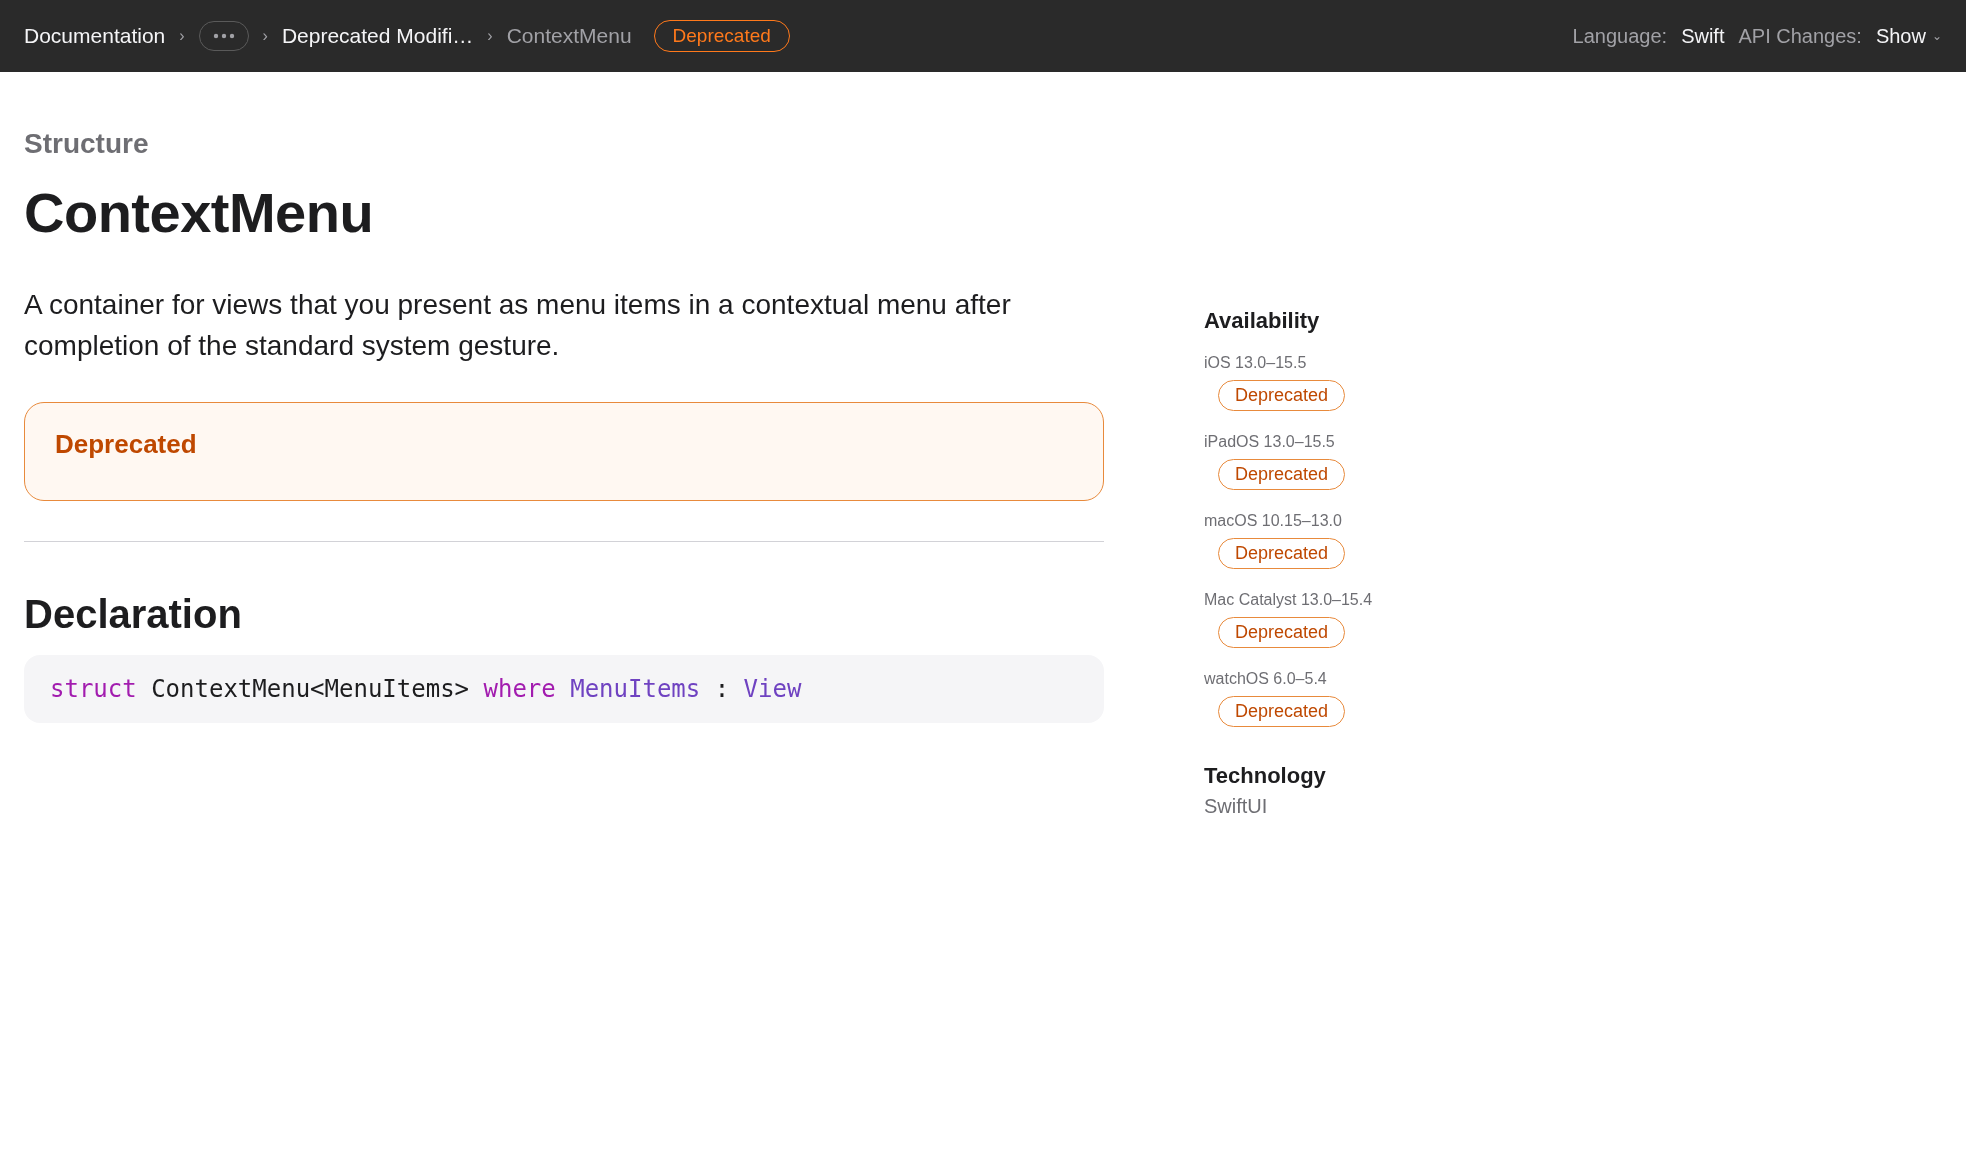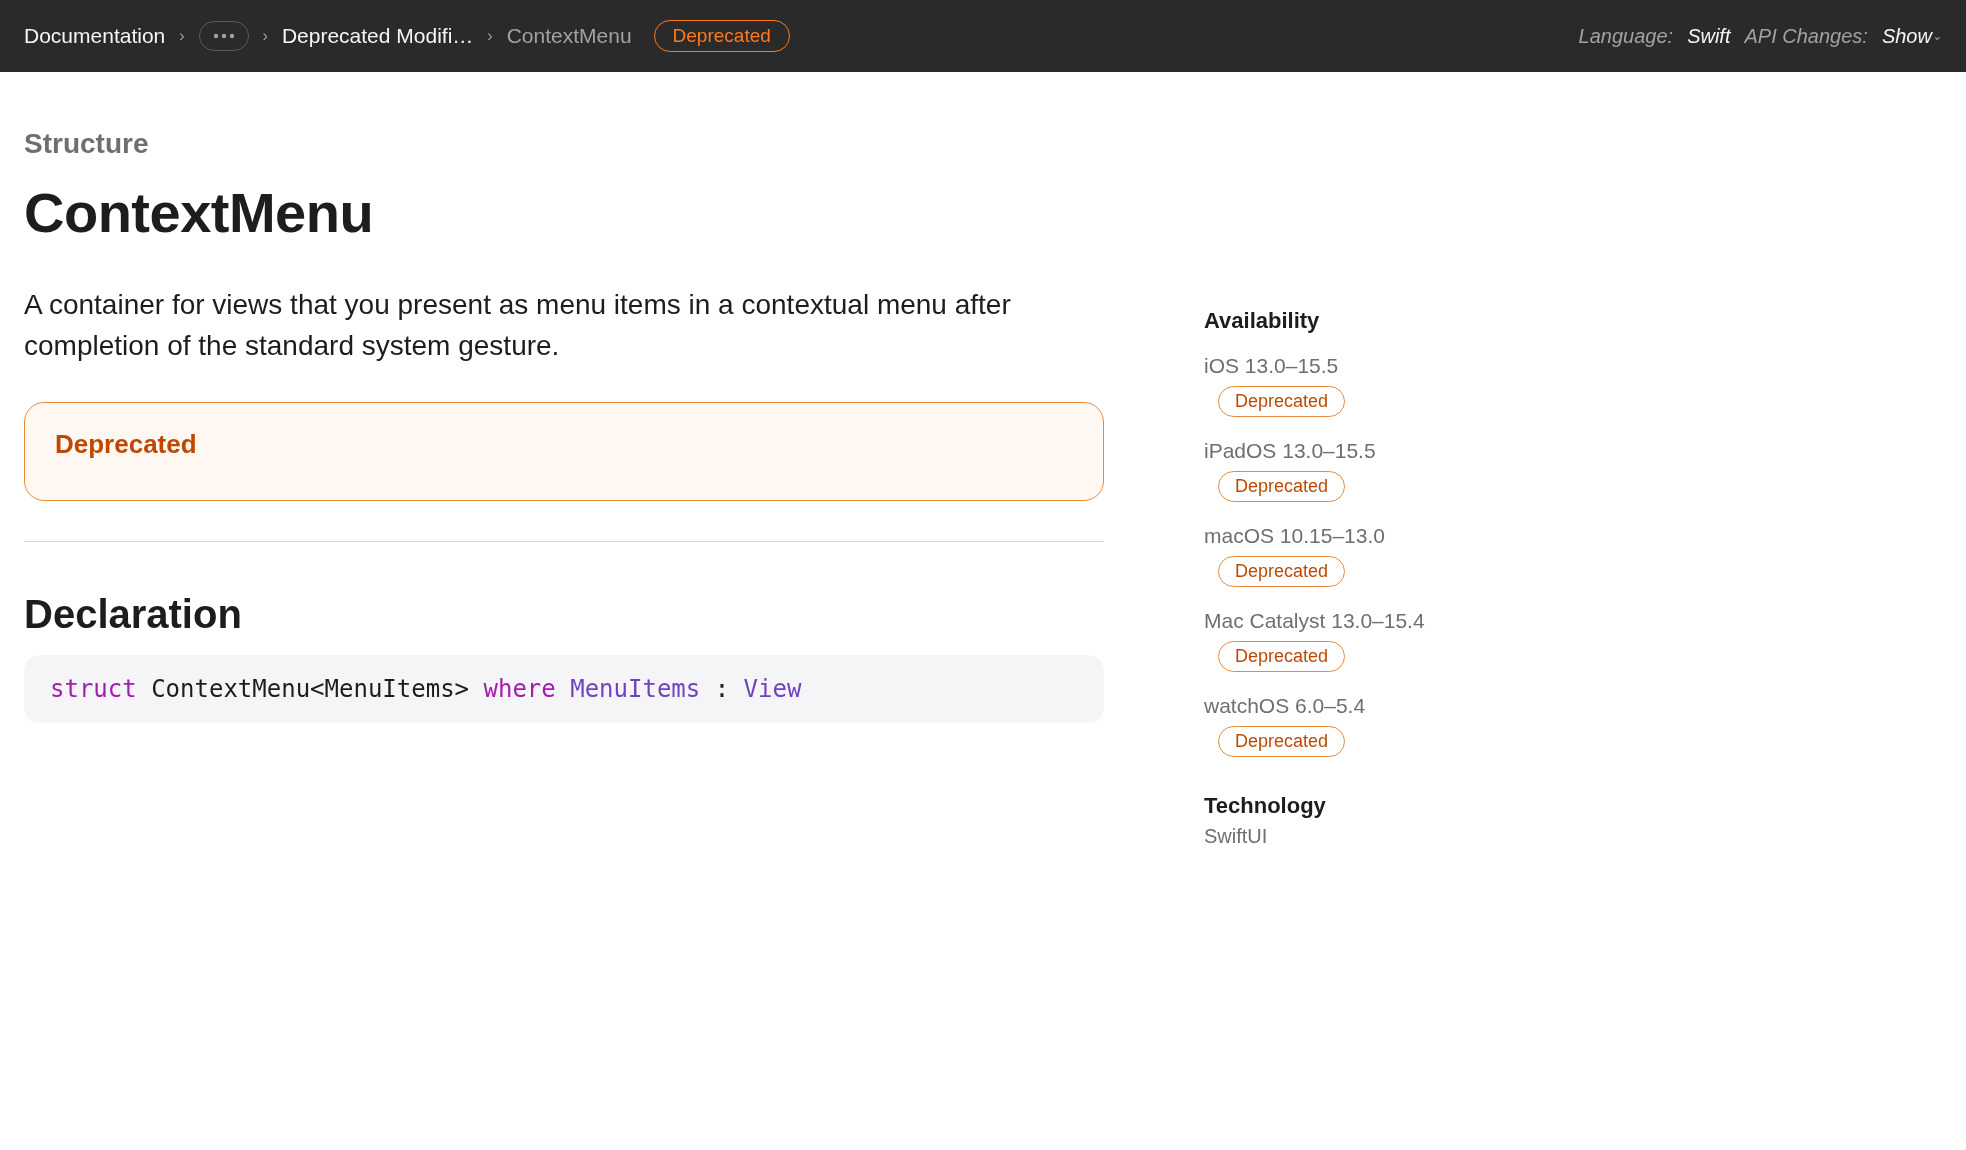--- a/index.html
+++ b/index.html
@@ -42,25 +42,24 @@
     border-radius: 18px;
     padding: 4px 18px;
     font-size: 19px;
     margin-left: 8px;
   }
   .topbar-right {
     display: flex;
     align-items: center;
     gap: 14px;
     font-size: 20px;
-    font-style: italic;
   }
   .tr-label { color: #a1a1a6; }
   .tr-value { color: #f5f5f7; }
-  .tr-show { color: #f5f5f7; cursor:pointer; display:inline-flex; align-items:center; }
+  .tr-show { color: #f5f5f7; cursor:pointer; display:inline-flex; align-items:center; gap:6px; }
   .tr-caret { font-size: 12px; color:#a1a1a6; }
 
   .page {
     padding: 56px 24px 40px 24px;
     display: flex;
     gap: 80px;
     align-items: flex-start;
   }
   .main { flex: 1; max-width: 1100px; }
   .side { width: 340px; padding-top: 180px; }
@@ -93,21 +92,21 @@
     font-size: 24px;
     max-width: 1080px;
     white-space: pre;
   }
   .kw { color: #a21caf; text-align: right; }
   .typ { color: #6f42c1; }
   .plain { color: #1d1d1f; }
 
   .side h3 { font-size: 22px; font-weight: 700; margin-bottom: 20px; }
   .avail-item { margin-bottom: 22px; }
-  .avail-platform { font-size: 21px; color: #6e6e73; margin-bottom: 8px; }
+  .avail-platform { font-size: 16px; color: #6e6e73; margin-bottom: 8px; }
   .avail-badge {
     display:inline-block;
     color: #bf4800;
     border: 1px solid #e88a3c;
     border-radius: 16px;
     padding: 4px 16px;
     font-size: 18px;
     margin-left: 14px;
   }
   .tech-h { font-size: 22px; font-weight: 700; margin-top: 36px; margin-bottom: 6px; }

